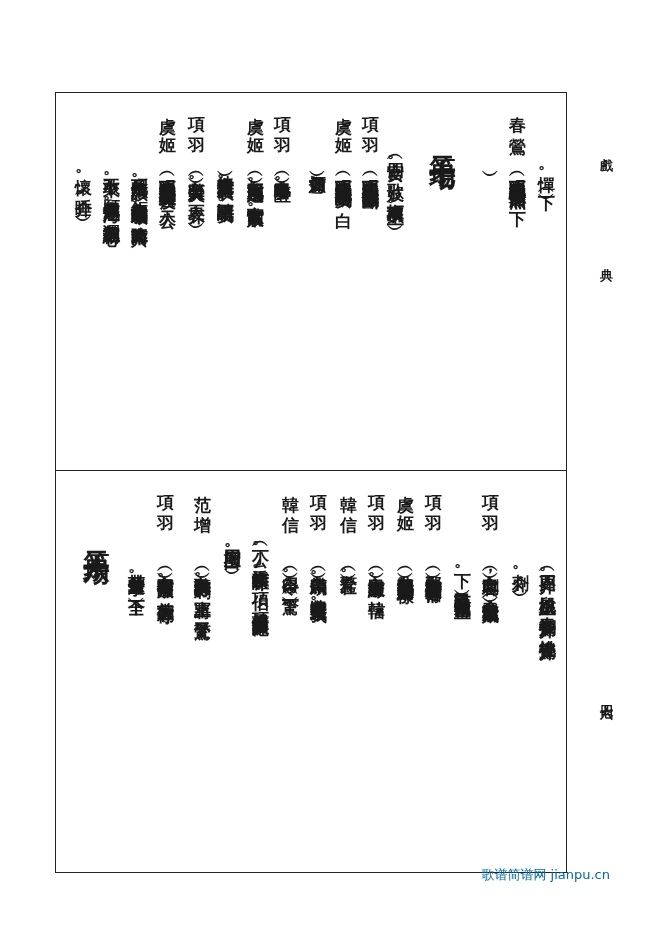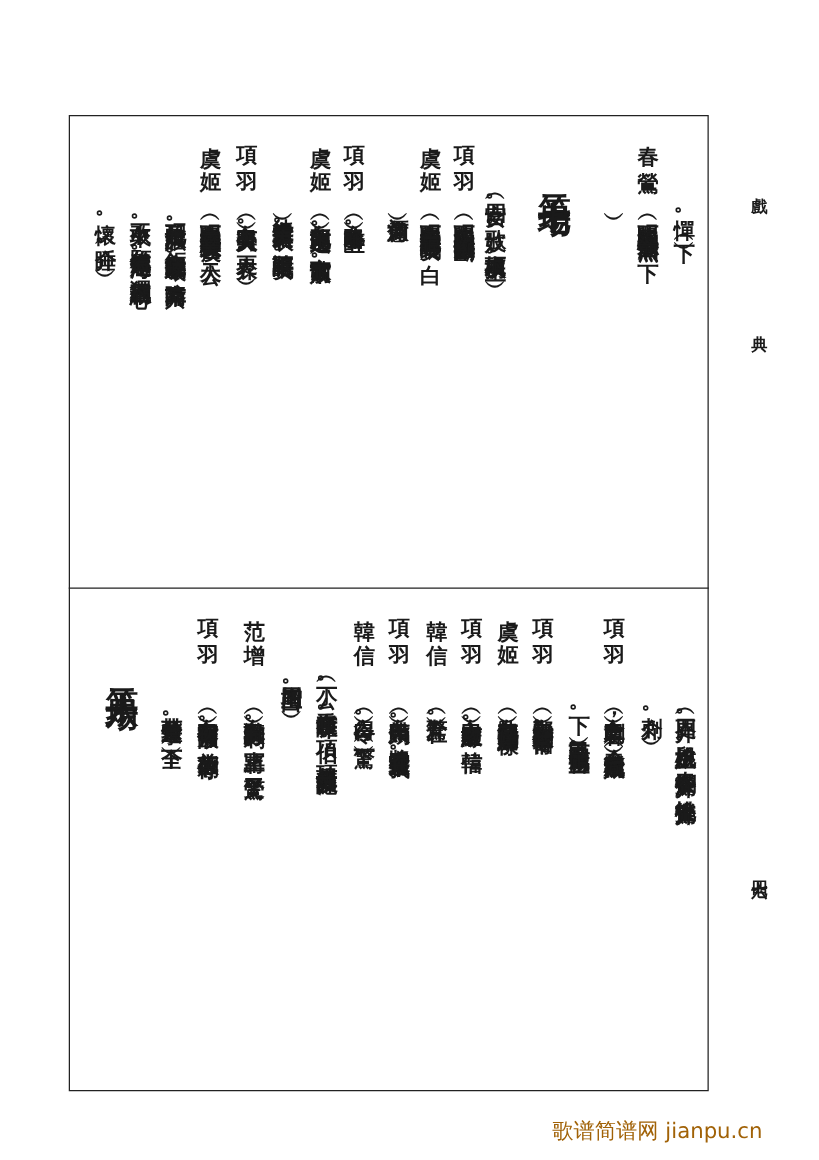--- a/index.html
+++ b/index.html
@@ -11,21 +11,21 @@
                border-top:1.5px solid #222; }
     .col { position:absolute; writing-mode:vertical-rl; text-orientation:upright;
            font-size:17px; line-height:22px; letter-spacing:1px; white-space:nowrap;
            font-weight:bold; }
     .speaker { position:absolute; writing-mode:vertical-rl; text-orientation:upright;
                font-size:17px; letter-spacing:20px; font-weight:bold; white-space:nowrap; }
     .title { position:absolute; writing-mode:vertical-rl; text-orientation:upright;
              font-size:26px; letter-spacing:2px; font-weight:bold; white-space:nowrap; }
     .margin-text { position:absolute; writing-mode:vertical-rl; text-orientation:upright;
                    font-size:13px; font-weight:bold; white-space:nowrap; }
-    .watermark { position:absolute; right:45px; top:893px; font-size:17px; color:#a16207;
+    .watermark { position:absolute; right:45px; top:866px; font-size:13px; color:#0369a1;
                  font-family:"DejaVu Sans", sans-serif; }
   </style>
 </head>
 <body>
 
 <div class="frame"></div>
 <div class="divider"></div>
 
 <div class="margin-text" style="left:597px; top:148px;">戲</div>
 <div class="margin-text" style="left:597px; top:258px;">典</div>

